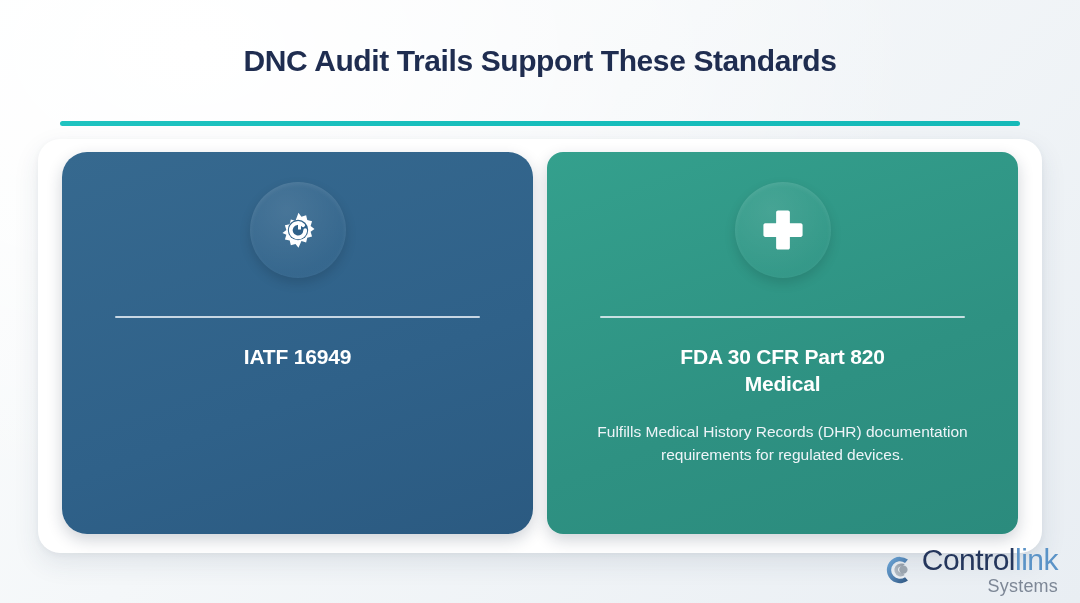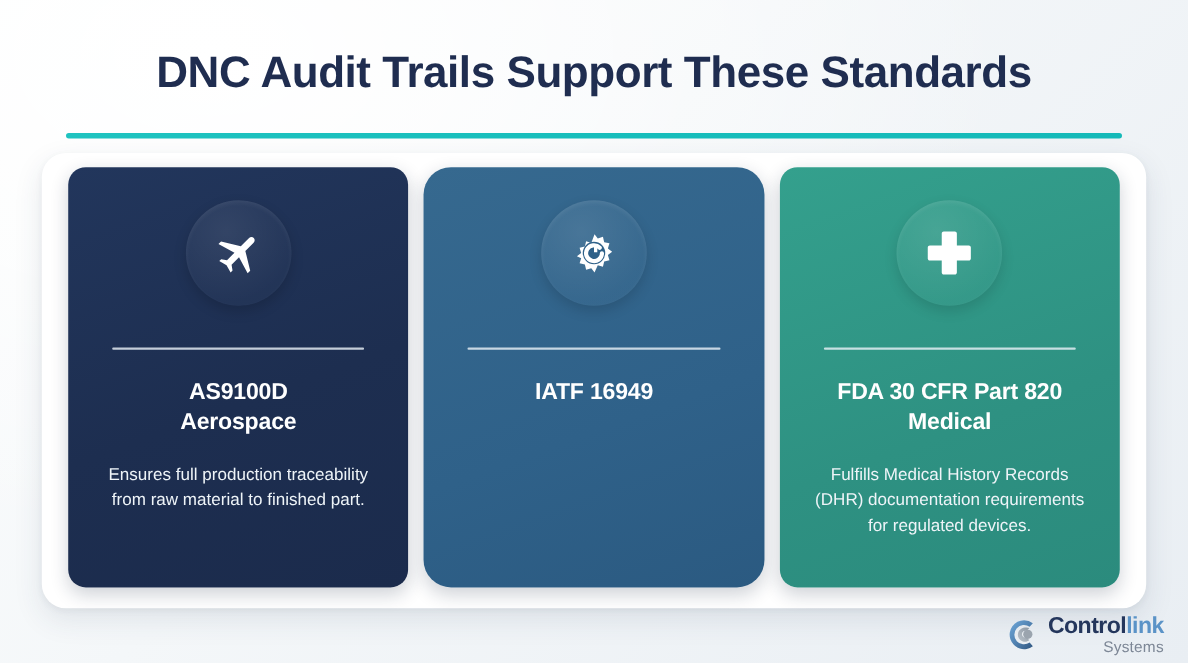--- a/index.html
+++ b/index.html
@@ -26,21 +26,21 @@
   
   .header {
     position: absolute;
     left: 0;
     right: 0;
     top: 44px;
     text-align: center;
   }
 
   .page-title {
-    font-size: 40px;
+    font-size: 30px;
     font-weight: bold;
     letter-spacing: -0.4px;
     color: #1f2d50;
     line-height: 1.12;
     white-space: nowrap;
   }
 
   .accent-rule {
     position: absolute;
     left: 60px;
@@ -156,69 +156,52 @@
     display: flex;
     align-items: center;
     gap: 7px;
   }
 
   .logo-mark { width: 30px; height: 30px; display: block; }
 
   .logo-text { line-height: 1; }
 
   .logo-word {
-    font-size: 21px;
-    font-weight: bold;
+    font-size: 30px;
+    font-weight: normal;
     letter-spacing: -0.5px;
     white-space: nowrap;
   }
   .logo-word .lw-a { color: #24365c; }
   .logo-word .lw-b { color: #5b93c7; }
 
   .logo-sub {
     display: block;
     text-align: right;
-    font-size: 14px;
+    font-size: 18px;
     color: #7d8796;
     letter-spacing: 0.2px;
     margin-top: 2px;
   }
 </style>
 </head>
 <body>
 
 <div class="slide">
 
   <div class="header">
     <div class="page-title">DNC Audit Trails Support These Standards</div>
   </div>
 
   <div class="accent-rule"></div>
 
   <div class="panel"></div>
 
   <div class="cards">
 
-    <div class="card theme-navy">
-      <div class="icon-badge">
-        <span>
-          <svg width="50" height="50" viewBox="0 0 24 24" aria-hidden="true">
-            <g transform="rotate(45 12 12)">
-              <path fill="#ffffff" d="M21 15.5v-1.6L13.4 9.3V4.2c0-.83-.63-1.5-1.4-1.5s-1.4.67-1.4 1.5v5.1L3 13.9v1.6l7.6-2.3v4.6l-2.1 1.5v1.2l3.5-1 3.5 1v-1.2l-2.1-1.5v-4.6L21 15.5z"></path>
-            </g>
-          </svg>
-        </span>
-      </div>
-      <div class="divider"></div>
-      <div class="card-title">
-        <span>AS9100D</span><br>
-        <span>Aerospace</span>
-      </div>
-      <div class="card-desc">Ensures full production traceability from raw material to finished part.</div>
-    </div>
 
     <div class="card theme-steel">
       <div class="icon-badge">
         <span>
           <svg width="48" height="48" viewBox="0 0 24 24" aria-hidden="true">
             <path fill="#ffffff" d="M12 1.8l1.45 1.9 2.3-.7.55 2.35 2.35.55-.7 2.3 1.9 1.45-1.9 1.45.7 2.3-2.35.55-.55 2.35-2.3-.7L12 18.9l-1.45-1.9-2.3.7-.55-2.35-2.35-.55.7-2.3L4.15 11.65 6.05 10.2l-.7-2.3 2.35-.55.55-2.35 2.3.7L12 1.8z" transform="translate(0 1.6) scale(1.02)"></path>
             <circle cx="12" cy="12" r="5.1" fill="#2f6189"></circle>
             <path fill="none" stroke="#ffffff" stroke-width="1.9" stroke-linecap="round" d="M14.6 9.6a3.6 3.6 0 1 0 1 2.5"></path>
             <path fill="#ffffff" d="M12 8.4h1.5v3.3H12z"></path>
           </svg>

